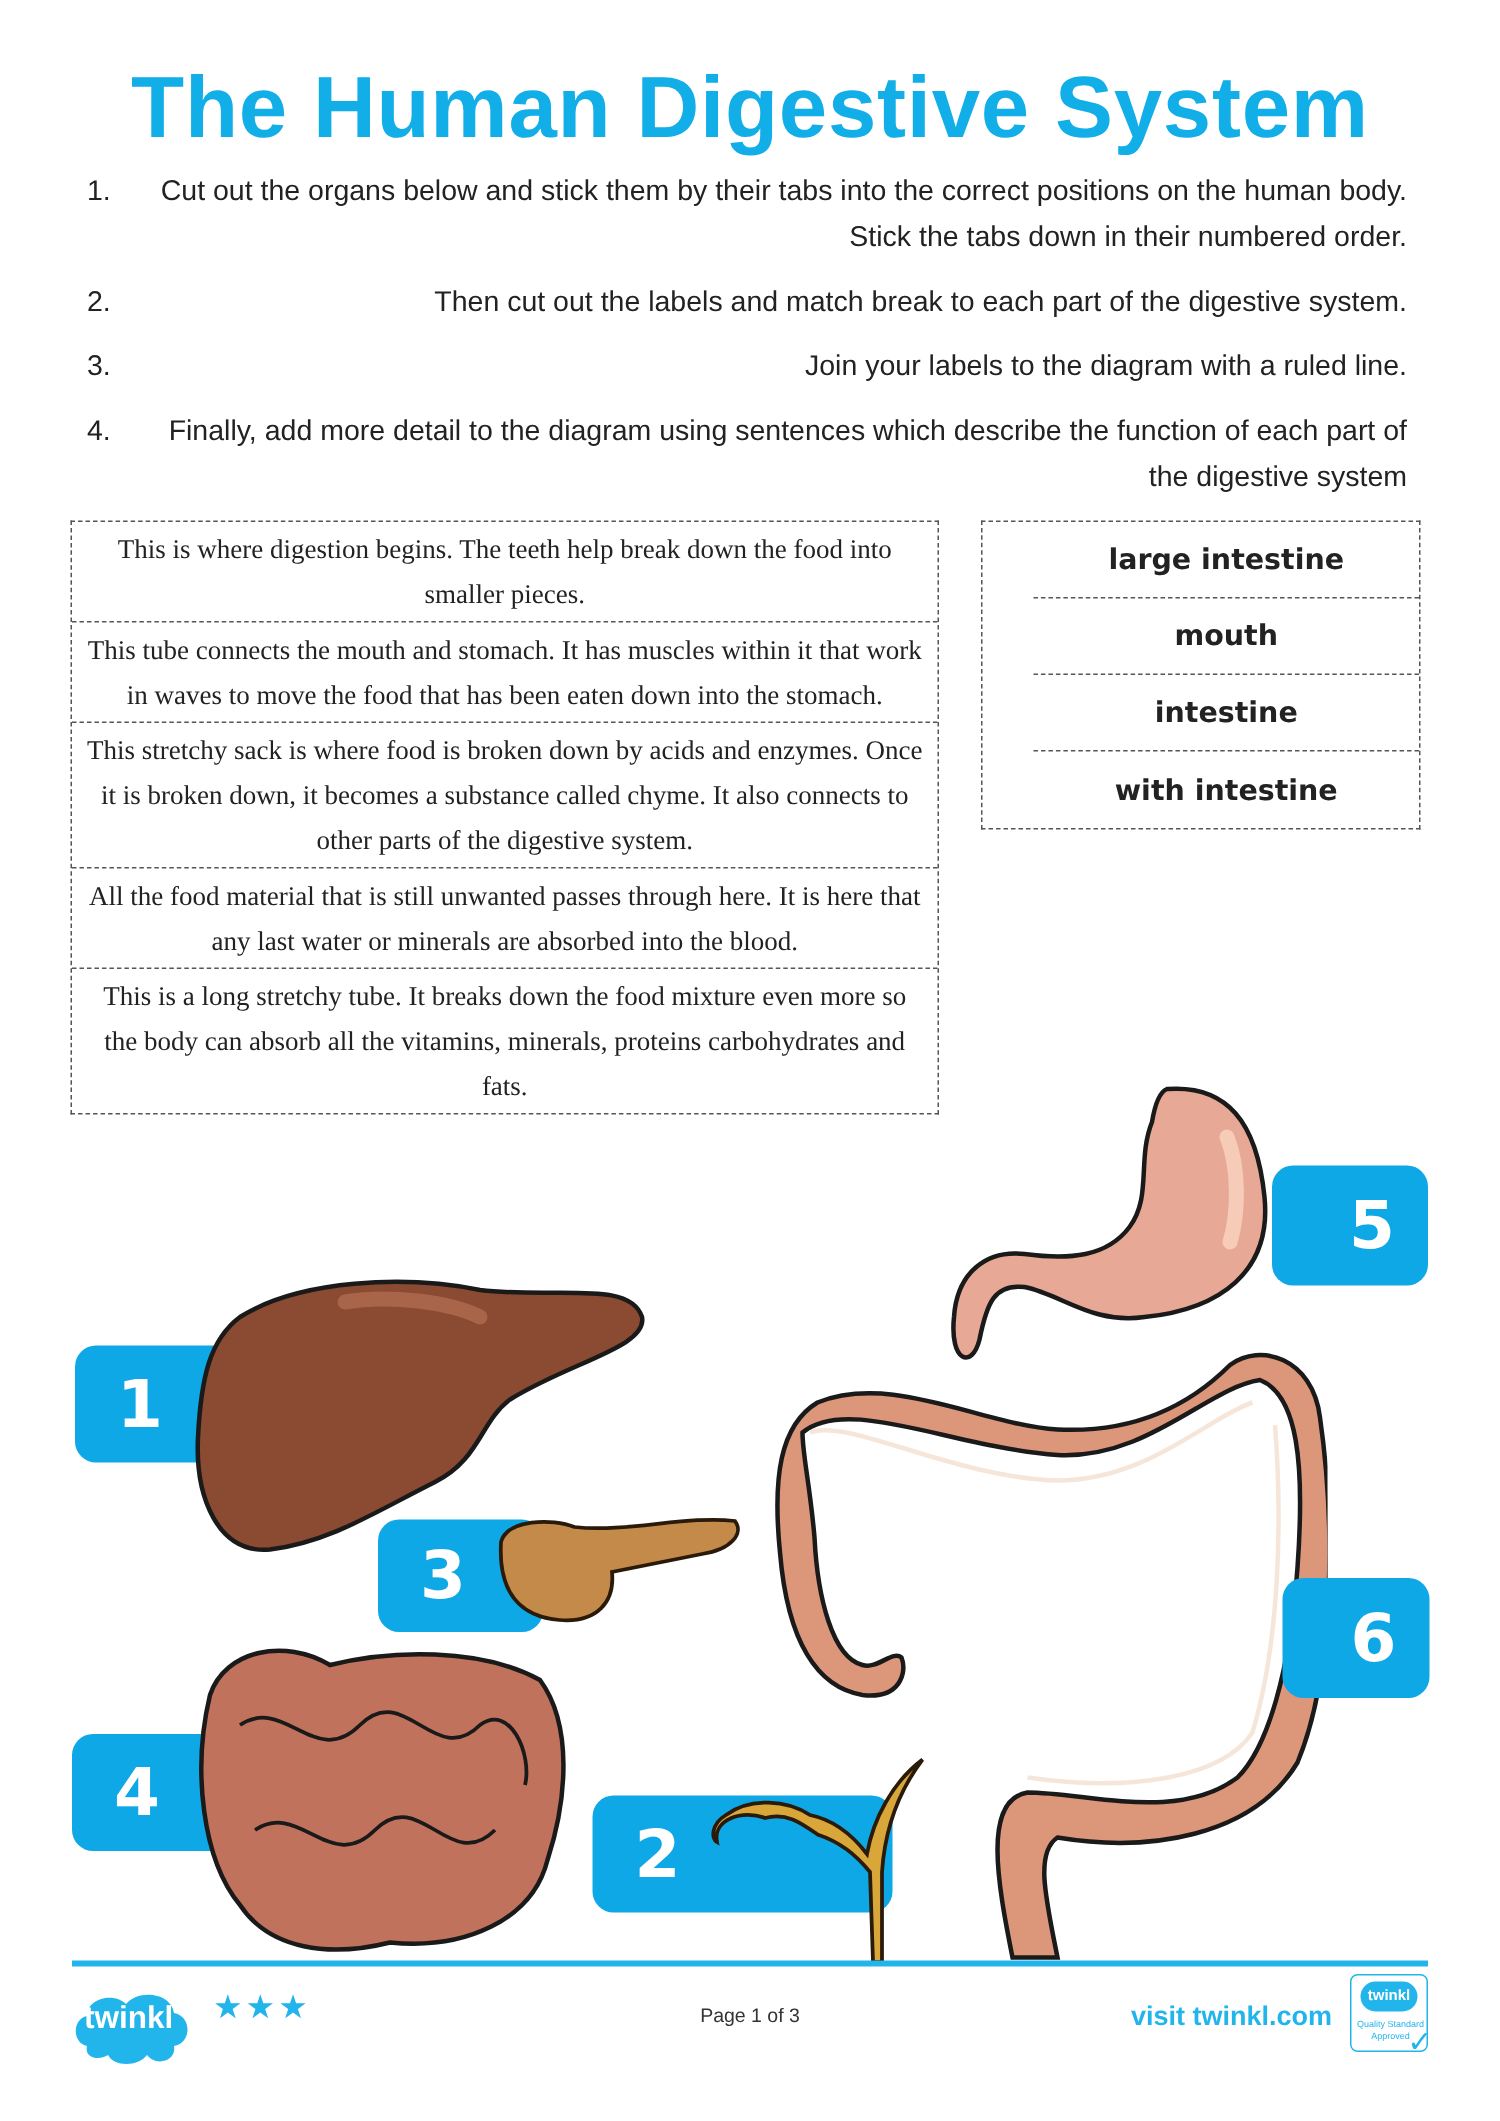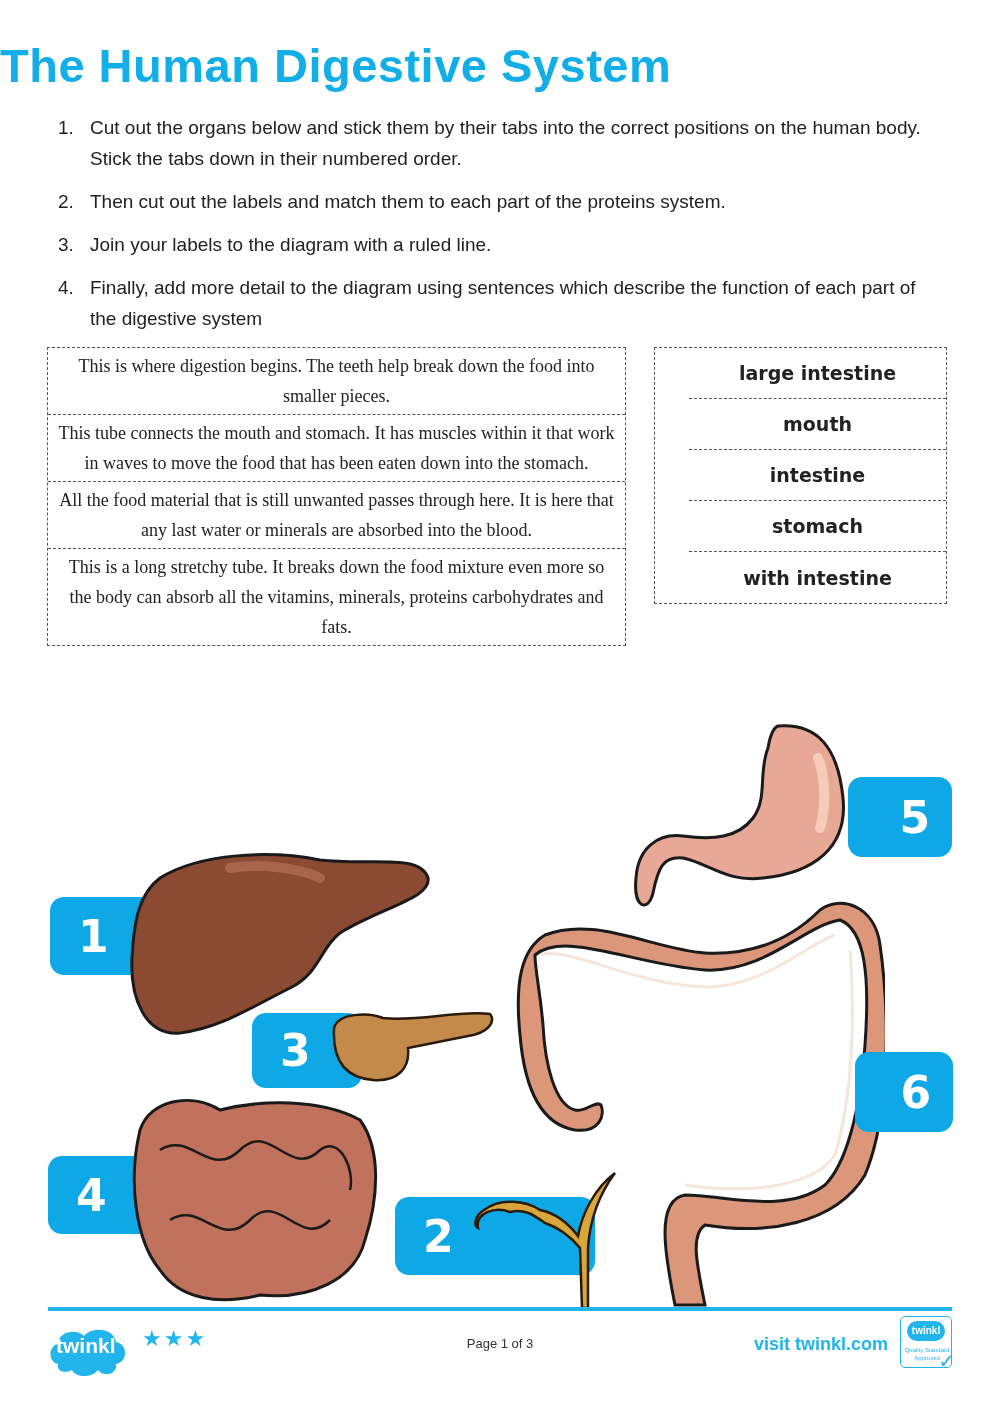--- a/index.html
+++ b/index.html
@@ -1,21 +1,21 @@
 <!DOCTYPE html>
 <html><head>
 <meta charset="utf-8">
 <style>
   * { box-sizing: border-box; margin: 0; padding: 0; }
   body { width: 1000px; height: 1414px; background: #ffffff; position: relative; overflow: hidden; font-family: "DejaVu Sans", sans-serif; color: #222; }
-  .title { position: absolute; top: 38px; left: 0; width: 1000px; text-align: left; font-family: "Liberation Sans", sans-serif; font-weight: bold; font-size: 47px; color: #12aee8; letter-spacing: 0.5px; }
+  .title { position: absolute; top: 38px; left: 0; width: 1000px; text-align: center; font-family: "Liberation Sans", sans-serif; font-weight: bold; font-size: 58px; color: #12aee8; letter-spacing: 0.5px; }
   .instructions { position: absolute; top: 112px; left: 58px; width: 880px; font-family: "Liberation Sans", sans-serif; font-size: 19px; line-height: 31px; color: #222; }
   .instr { display: flex; margin-bottom: 12px; }
   .instr .num { width: 32px; flex-shrink: 0; }
-  .instr .txt { flex: 1; }
+  .instr .txt { flex: 1; text-align: right; }
   .desc-box { position: absolute; left: 47px; top: 347px; width: 579px; border: 1.5px dashed #555; }
   .desc { border-bottom: 1.5px dashed #555; text-align: center; font-family: Liberation Serif, serif; font-size: 18px; line-height: 30px; padding: 3px 8px; color: #222; }
   .desc:last-child { border-bottom: none; }
   .label-box { position: absolute; left: 654px; top: 347px; width: 293px; border: 1.5px dashed #555; padding-left: 34px; }
   .label { height: 51px; display: flex; align-items: center; justify-content: center; border-bottom: 1.5px dashed #555; font-family: "DejaVu Sans", sans-serif; font-weight: bold; font-size: 19px; color: #222; }
   .label:last-child { border-bottom: none; }
   .tab { position: absolute; background: #0ea8e6; color: #fff; font-family: "DejaVu Sans", sans-serif; font-weight: bold; font-size: 44px; border-radius: 14px; display: flex; align-items: center; padding-left: 28px; }
   .tab.right { justify-content: flex-end; padding-left: 0; padding-right: 22px; }
   .organ { position: absolute; }
   .footer-line { position: absolute; top: 1307px; left: 48px; width: 904px; height: 4px; background: #22b5ec; }
@@ -35,44 +35,44 @@
 
 <div class="title">The Human Digestive System</div>
 
 <div class="instructions">
   <div class="instr">
       <span class="num">1.</span>
       <span class="txt">Cut out the organs below and stick them by their tabs into the correct positions on the human body. Stick the tabs down in their numbered order.</span>
     </div>
   <div class="instr">
       <span class="num">2.</span>
-      <span class="txt">Then cut out the labels and match them to each part of the proteins system.</span>
+      <span class="txt">Then cut out the labels and match break to each part of the digestive system.</span>
     </div>
   <div class="instr">
       <span class="num">3.</span>
       <span class="txt">Join your labels to the diagram with a ruled line.</span>
     </div>
   <div class="instr">
       <span class="num">4.</span>
       <span class="txt">Finally, add more detail to the diagram using sentences which describe the function of each part of the digestive system</span>
     </div>
 </div>
 
 <div class="desc-box">
   <div class="desc">This is where digestion begins. The teeth help break down the food into smaller pieces.</div>
   <div class="desc">This tube connects the mouth and stomach. It has muscles within it that work in waves to move the food that has been eaten down into the stomach.</div>
+  <div class="desc">This stretchy sack is where food is broken down by acids and enzymes. Once it is broken down, it becomes a substance called chyme. It also connects to other parts of the digestive system.</div>
   <div class="desc">All the food material that is still unwanted passes through here. It is here that any last water or minerals are absorbed into the blood.</div>
   <div class="desc">This is a long stretchy tube. It breaks down the food mixture even more so the body can absorb all the vitamins, minerals, proteins carbohydrates and fats.</div>
 </div>
 
 <div class="label-box">
   <div class="label">large intestine</div>
   <div class="label">mouth</div>
   <div class="label">intestine</div>
-  <div class="label">stomach</div>
   <div class="label">with intestine</div>
 </div>
 
 <div class="tab" style="left:50px;top:897px;width:110px;height:78px;">1</div>
 <svg class="organ" style="left:120px;top:848px;" width="320" height="190">
   <path d="M40 30 C80 5,150 2,200 12 C250 18,300 5,308 30 C312 50,260 60,220 85 C200 100,200 125,170 140 C130 160,100 180,60 185 C25 188,10 150,12 110 C14 70,20 45,40 30 Z" fill="#8b4a32" stroke="#1a1a1a" stroke-width="3"></path>
   <path d="M110 20 C140 15,180 20,200 30" stroke="#a8654a" stroke-width="10" fill="none" stroke-linecap="round"></path>
 </svg>
 
 <div class="tab" style="left:252px;top:1013px;width:110px;height:75px;">3</div>

